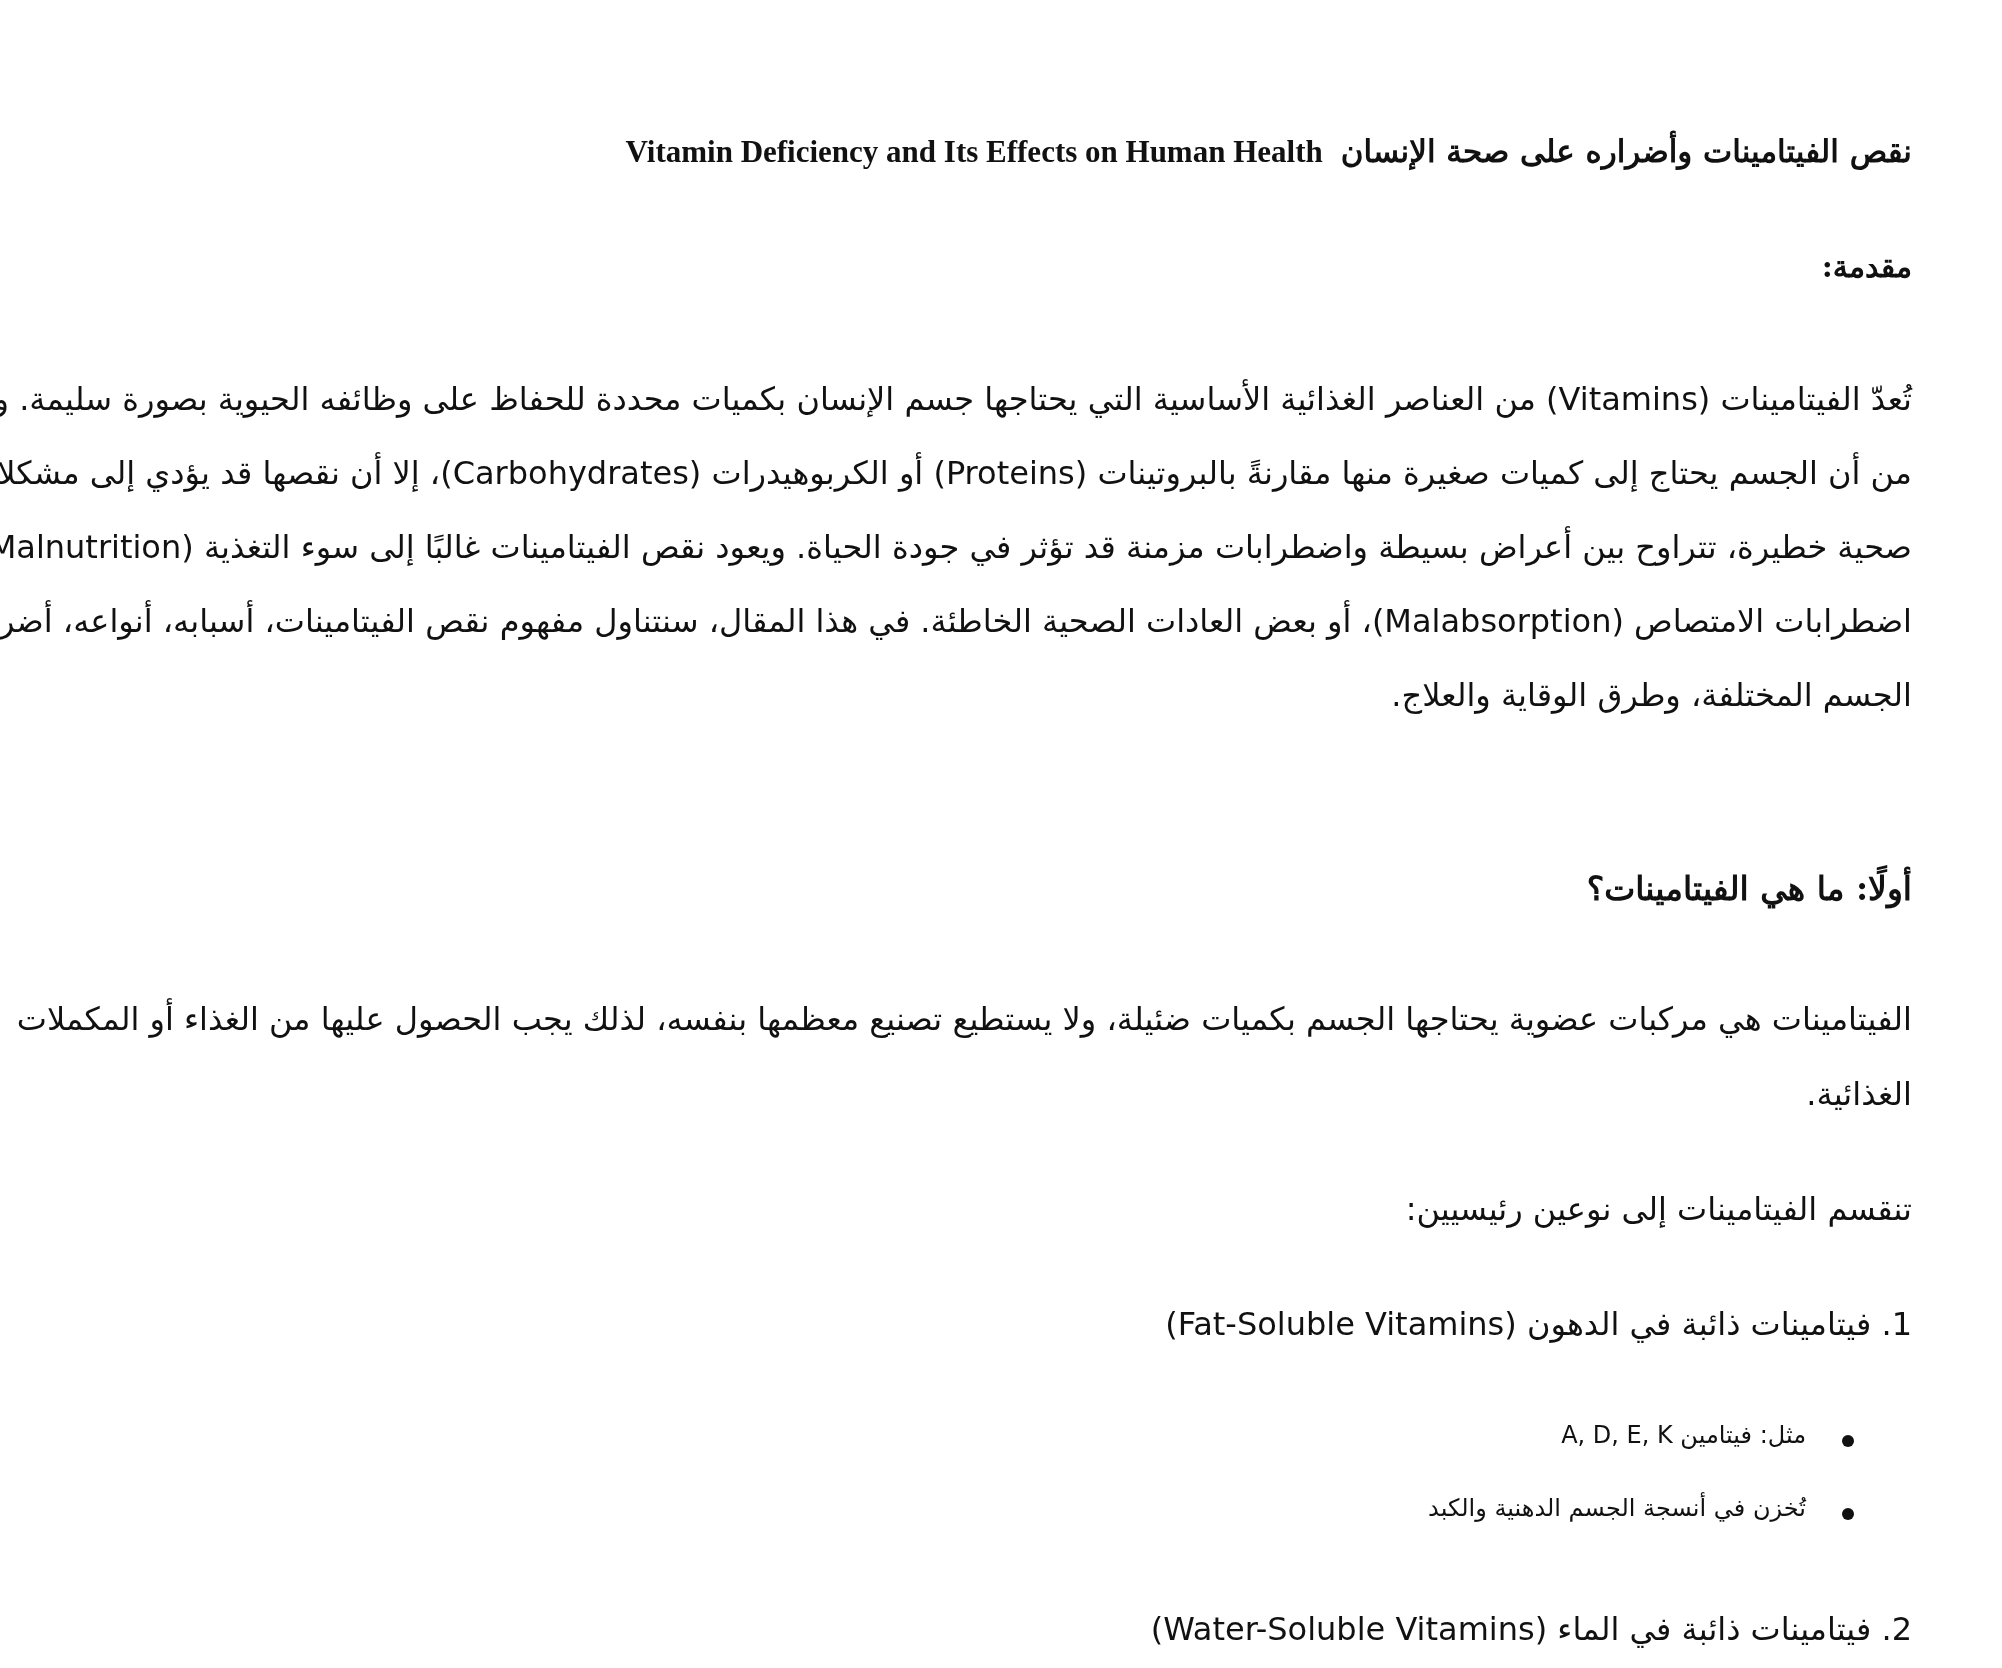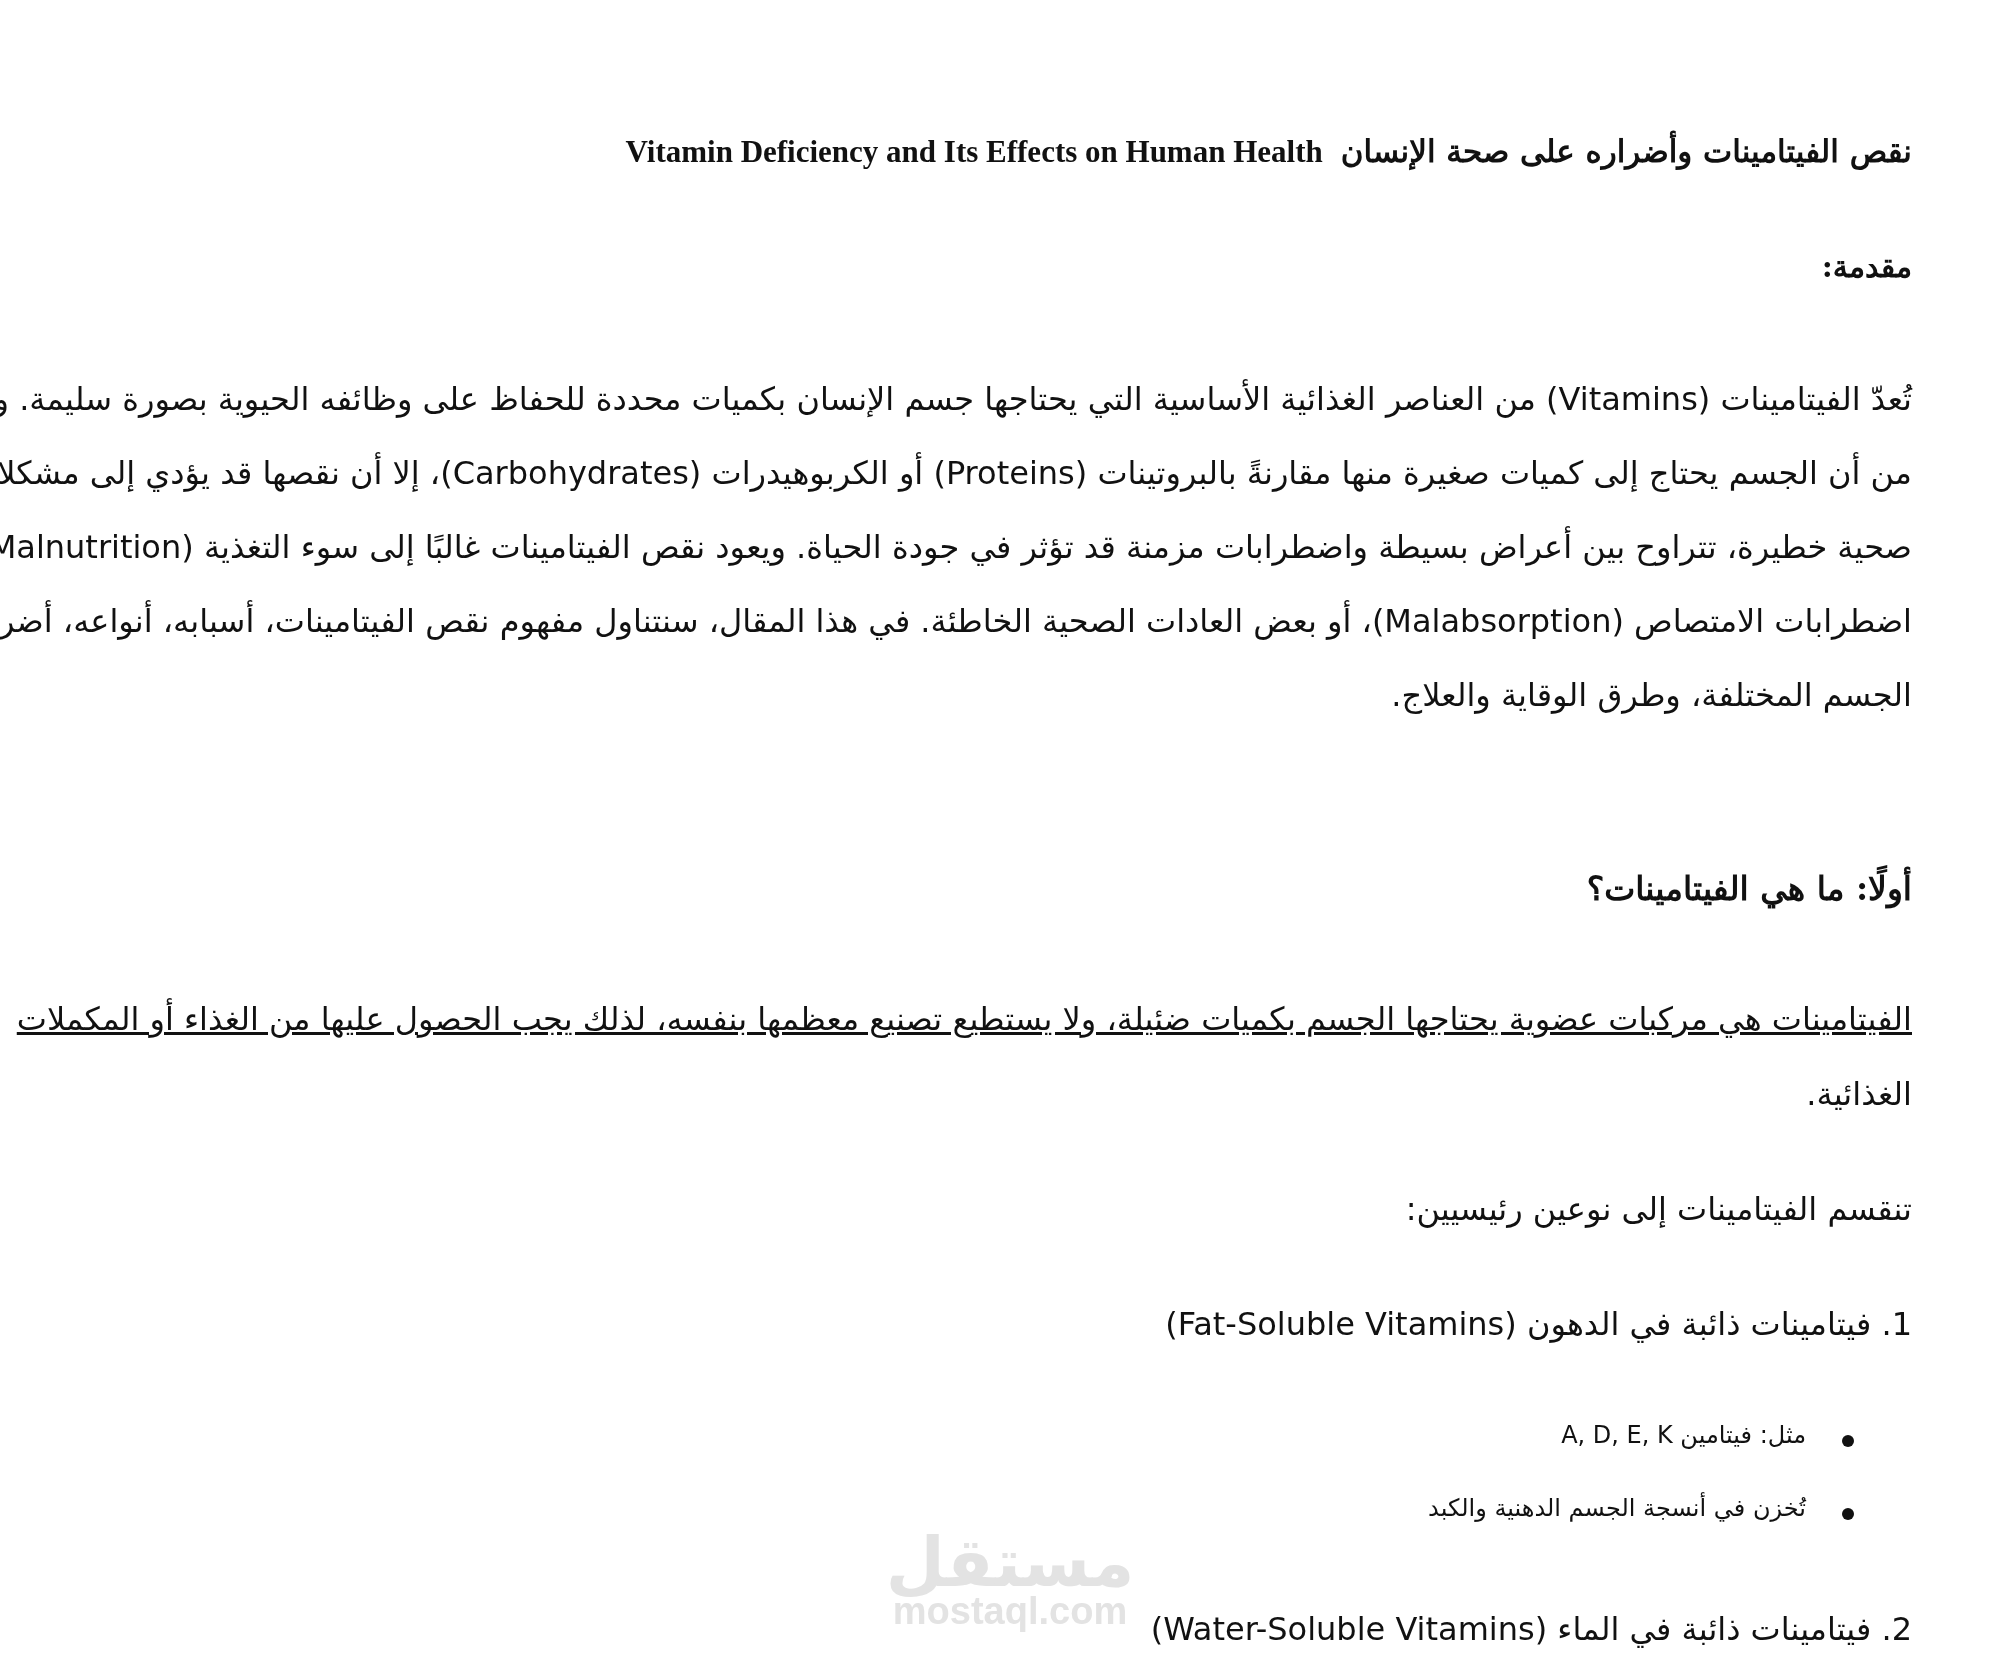--- a/index.html
+++ b/index.html
@@ -115,21 +115,21 @@
     <div class="line body justify" style="top:383px">تُعدّ الفيتامينات (Vitamins) من العناصر الغذائية الأساسية التي يحتاجها جسم الإنسان بكميات محددة للحفاظ على وظائفه الحيوية بصورة سليمة. وعلى الرغم</div>
     <div class="line body" style="top:457px; left:178px; text-align:justify; text-align-last:justify;">من أن الجسم يحتاج إلى كميات صغيرة منها مقارنةً بالبروتينات (Proteins) أو الكربوهيدرات (Carbohydrates)، إلا أن نقصها قد يؤدي إلى مشكلات</div>
     <div class="line body" style="top:531px; left:212px; text-align:justify; text-align-last:justify;">صحية خطيرة، تتراوح بين أعراض بسيطة واضطرابات مزمنة قد تؤثر في جودة الحياة. ويعود نقص الفيتامينات غالبًا إلى سوء التغذية (Malnutrition)، أو</div>
     <div class="line body justify" style="top:605px">اضطرابات الامتصاص (Malabsorption)، أو بعض العادات الصحية الخاطئة. في هذا المقال، سنتناول مفهوم نقص الفيتامينات، أسبابه، أنواعه، أضراره على أجهزة</div>
     <div class="line body" style="top:679px">الجسم المختلفة، وطرق الوقاية والعلاج.</div>
   </div>
 
   <div class="line h-section">أولًا: ما هي الفيتامينات؟</div>
 
   <div>
-    <div class="line body" style="top:1003px; left:160px; text-align:justify; text-align-last:justify;text-decoration:underline;">الفيتامينات هي مركبات عضوية يحتاجها الجسم بكميات ضئيلة، ولا يستطيع تصنيع معظمها بنفسه، لذلك يجب الحصول عليها من الغذاء  أو المكملات</div>
+    <div class="line body" style="top:1003px; left:160px; text-align:justify; text-align-last:justify;">الفيتامينات هي مركبات عضوية يحتاجها الجسم بكميات ضئيلة، ولا يستطيع تصنيع معظمها بنفسه، لذلك يجب الحصول عليها من الغذاء  أو المكملات</div>
     <div class="line body" style="top:1078px">الغذائية.</div>
   </div>
 
   <div class="line body" style="top:1193px">تنقسم الفيتامينات إلى نوعين رئيسيين:</div>
 
   <div class="line body" style="top:1308px">
     <span>1.</span>
     <span>فيتامينات ذائبة في الدهون (Fat-Soluble Vitamins)</span>
   </div>
 
@@ -140,18 +140,14 @@
   <div class="bullet-row" style="top:1496px">
     <span class="bullet-dot"></span>
     <span>تُخزن في أنسجة الجسم الدهنية والكبد</span>
   </div>
 
   <div class="line body" style="top:1613px">
     <span>2.</span>
     <span>فيتامينات ذائبة في الماء (Water-Soluble Vitamins)</span>
   </div>
 
-  <div class="watermark">
-    <div class="ar">مستقل</div>
-    <div class="en">mostaql.com</div>
-  </div>
 
 </div>
 
 </body></html>

